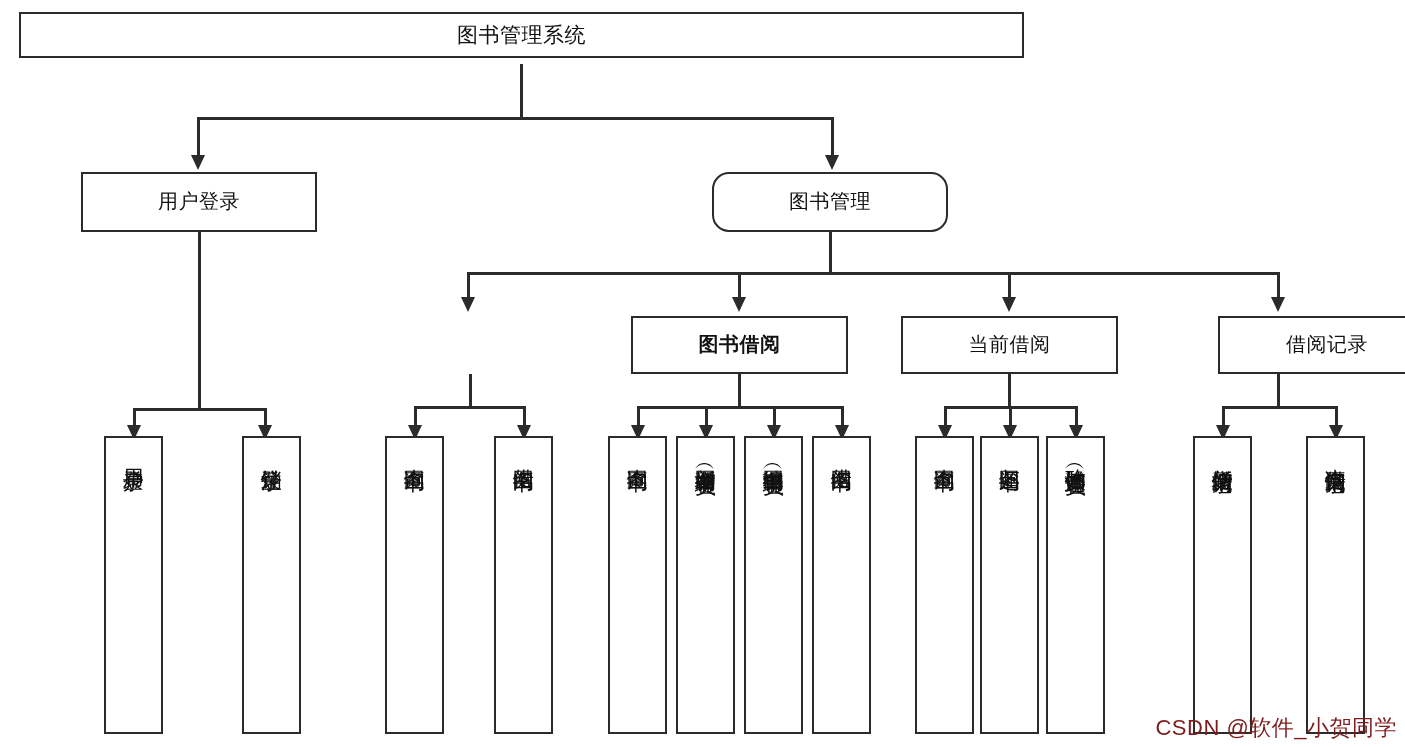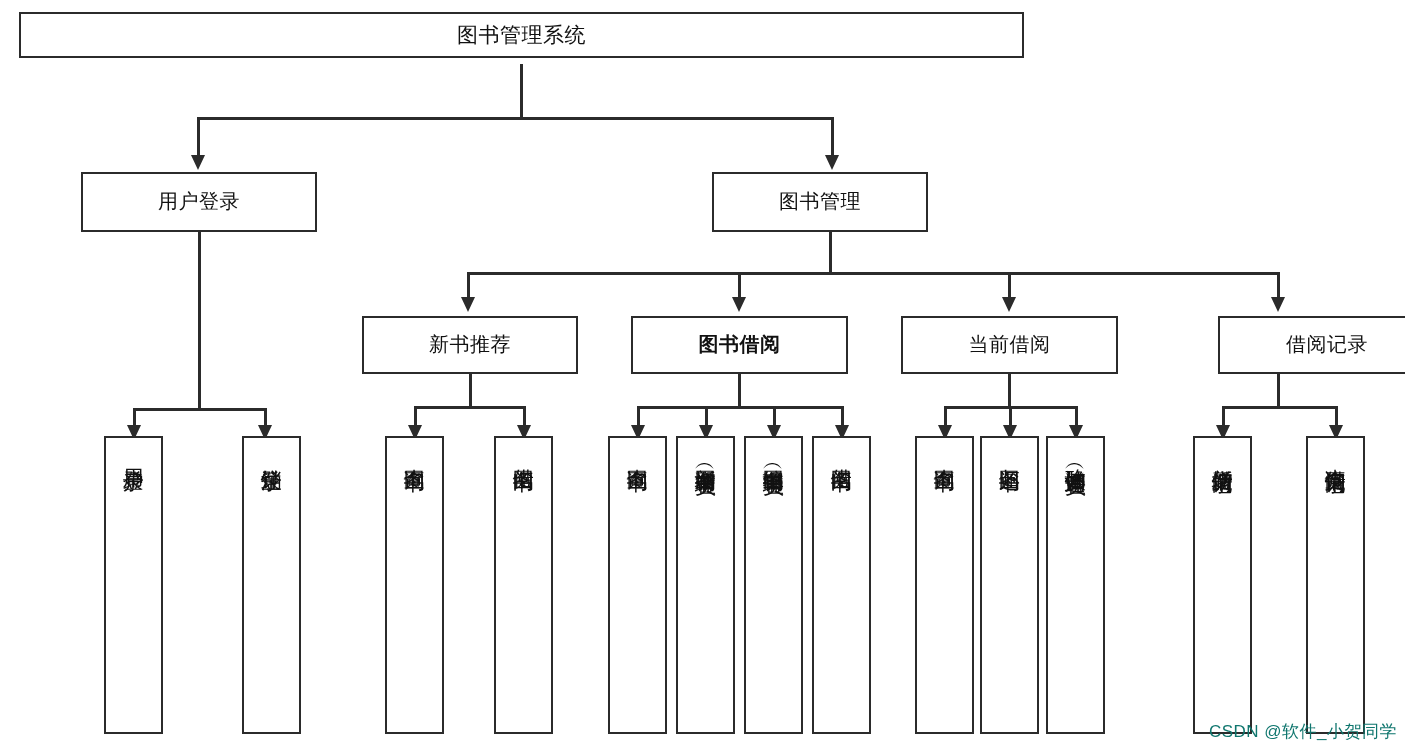--- a/index.html
+++ b/index.html
@@ -72,22 +72,22 @@
     border-left: 7px solid transparent;
     border-right: 7px solid transparent;
     border-top: 15px solid #2b2b2b;
     z-index: 2;
   }
   
   #watermark {
     position: absolute;
     right: 8px;
     bottom: 4px;
-    font-size: 17px;
-    color: #0f766e;
+    font-size: 22px;
+    color: #7f1d1d;
     letter-spacing: 0.5px;
     z-index: 5;
     white-space: nowrap;
   }
 </style>
 </head>
 <body>
 
 <div id="canvas">
 
@@ -100,21 +100,21 @@
   <div class="ln h" style="left:197px; top:117px; width:637px;"></div>
 
   <div class="ln v" style="left:197px; top:117px; height:38px;"></div>
   <div class="arrow" style="left:191px; top:155px;"></div>
   <div class="ln v" style="left:831px; top:117px; height:38px;"></div>
   <div class="arrow" style="left:825px; top:155px;"></div>
 
   <div class="node h" style="left:81px; top:172px; width:236px; height:60px;">
     <span class="label">用户登录</span>
   </div>
-  <div class="node h" style="left:712px; top:172px; width:216px; height:60px;">
+  <div class="node h" style="left:712px; top:172px; width:236px; height:60px;border-radius:17px;">
     <span class="label">图书管理</span>
   </div>
 
   <div class="ln v" style="left:198px; top:232px; height:178px;"></div>
   <div class="ln h" style="left:133px; top:408px; width:133px;"></div>
   <div class="ln v" style="left:133px; top:408px; height:18px;"></div>
   <div class="arrow" style="left:127px; top:425px;"></div>
   <div class="ln v" style="left:264px; top:408px; height:18px;"></div>
   <div class="arrow" style="left:258px; top:425px;"></div>
 
@@ -122,23 +122,20 @@
   <div class="ln h" style="left:467px; top:272px; width:812px;"></div>
   <div class="ln v" style="left:467px; top:272px; height:26px;"></div>
   <div class="arrow" style="left:461px; top:297px;"></div>
   <div class="ln v" style="left:738px; top:272px; height:26px;"></div>
   <div class="arrow" style="left:732px; top:297px;"></div>
   <div class="ln v" style="left:1008px; top:272px; height:26px;"></div>
   <div class="arrow" style="left:1002px; top:297px;"></div>
   <div class="ln v" style="left:1277px; top:272px; height:26px;"></div>
   <div class="arrow" style="left:1271px; top:297px;"></div>
 
-  <div class="node h" style="left:362px; top:316px; width:216px; height:58px;">
-    <span class="label">新书推荐</span>
-  </div>
   <div class="node h" style="left:631px; top:316px; width:217px; height:58px;font-weight:bold;">
     <span class="label">图书借阅</span>
   </div>
   <div class="node h" style="left:901px; top:316px; width:217px; height:58px;justify-content:center;">
     <span class="label">当前借阅</span>
   </div>
   <div class="node h" style="left:1218px; top:316px; width:218px; height:58px;">
     <span class="label">借阅记录</span>
   </div>
 

